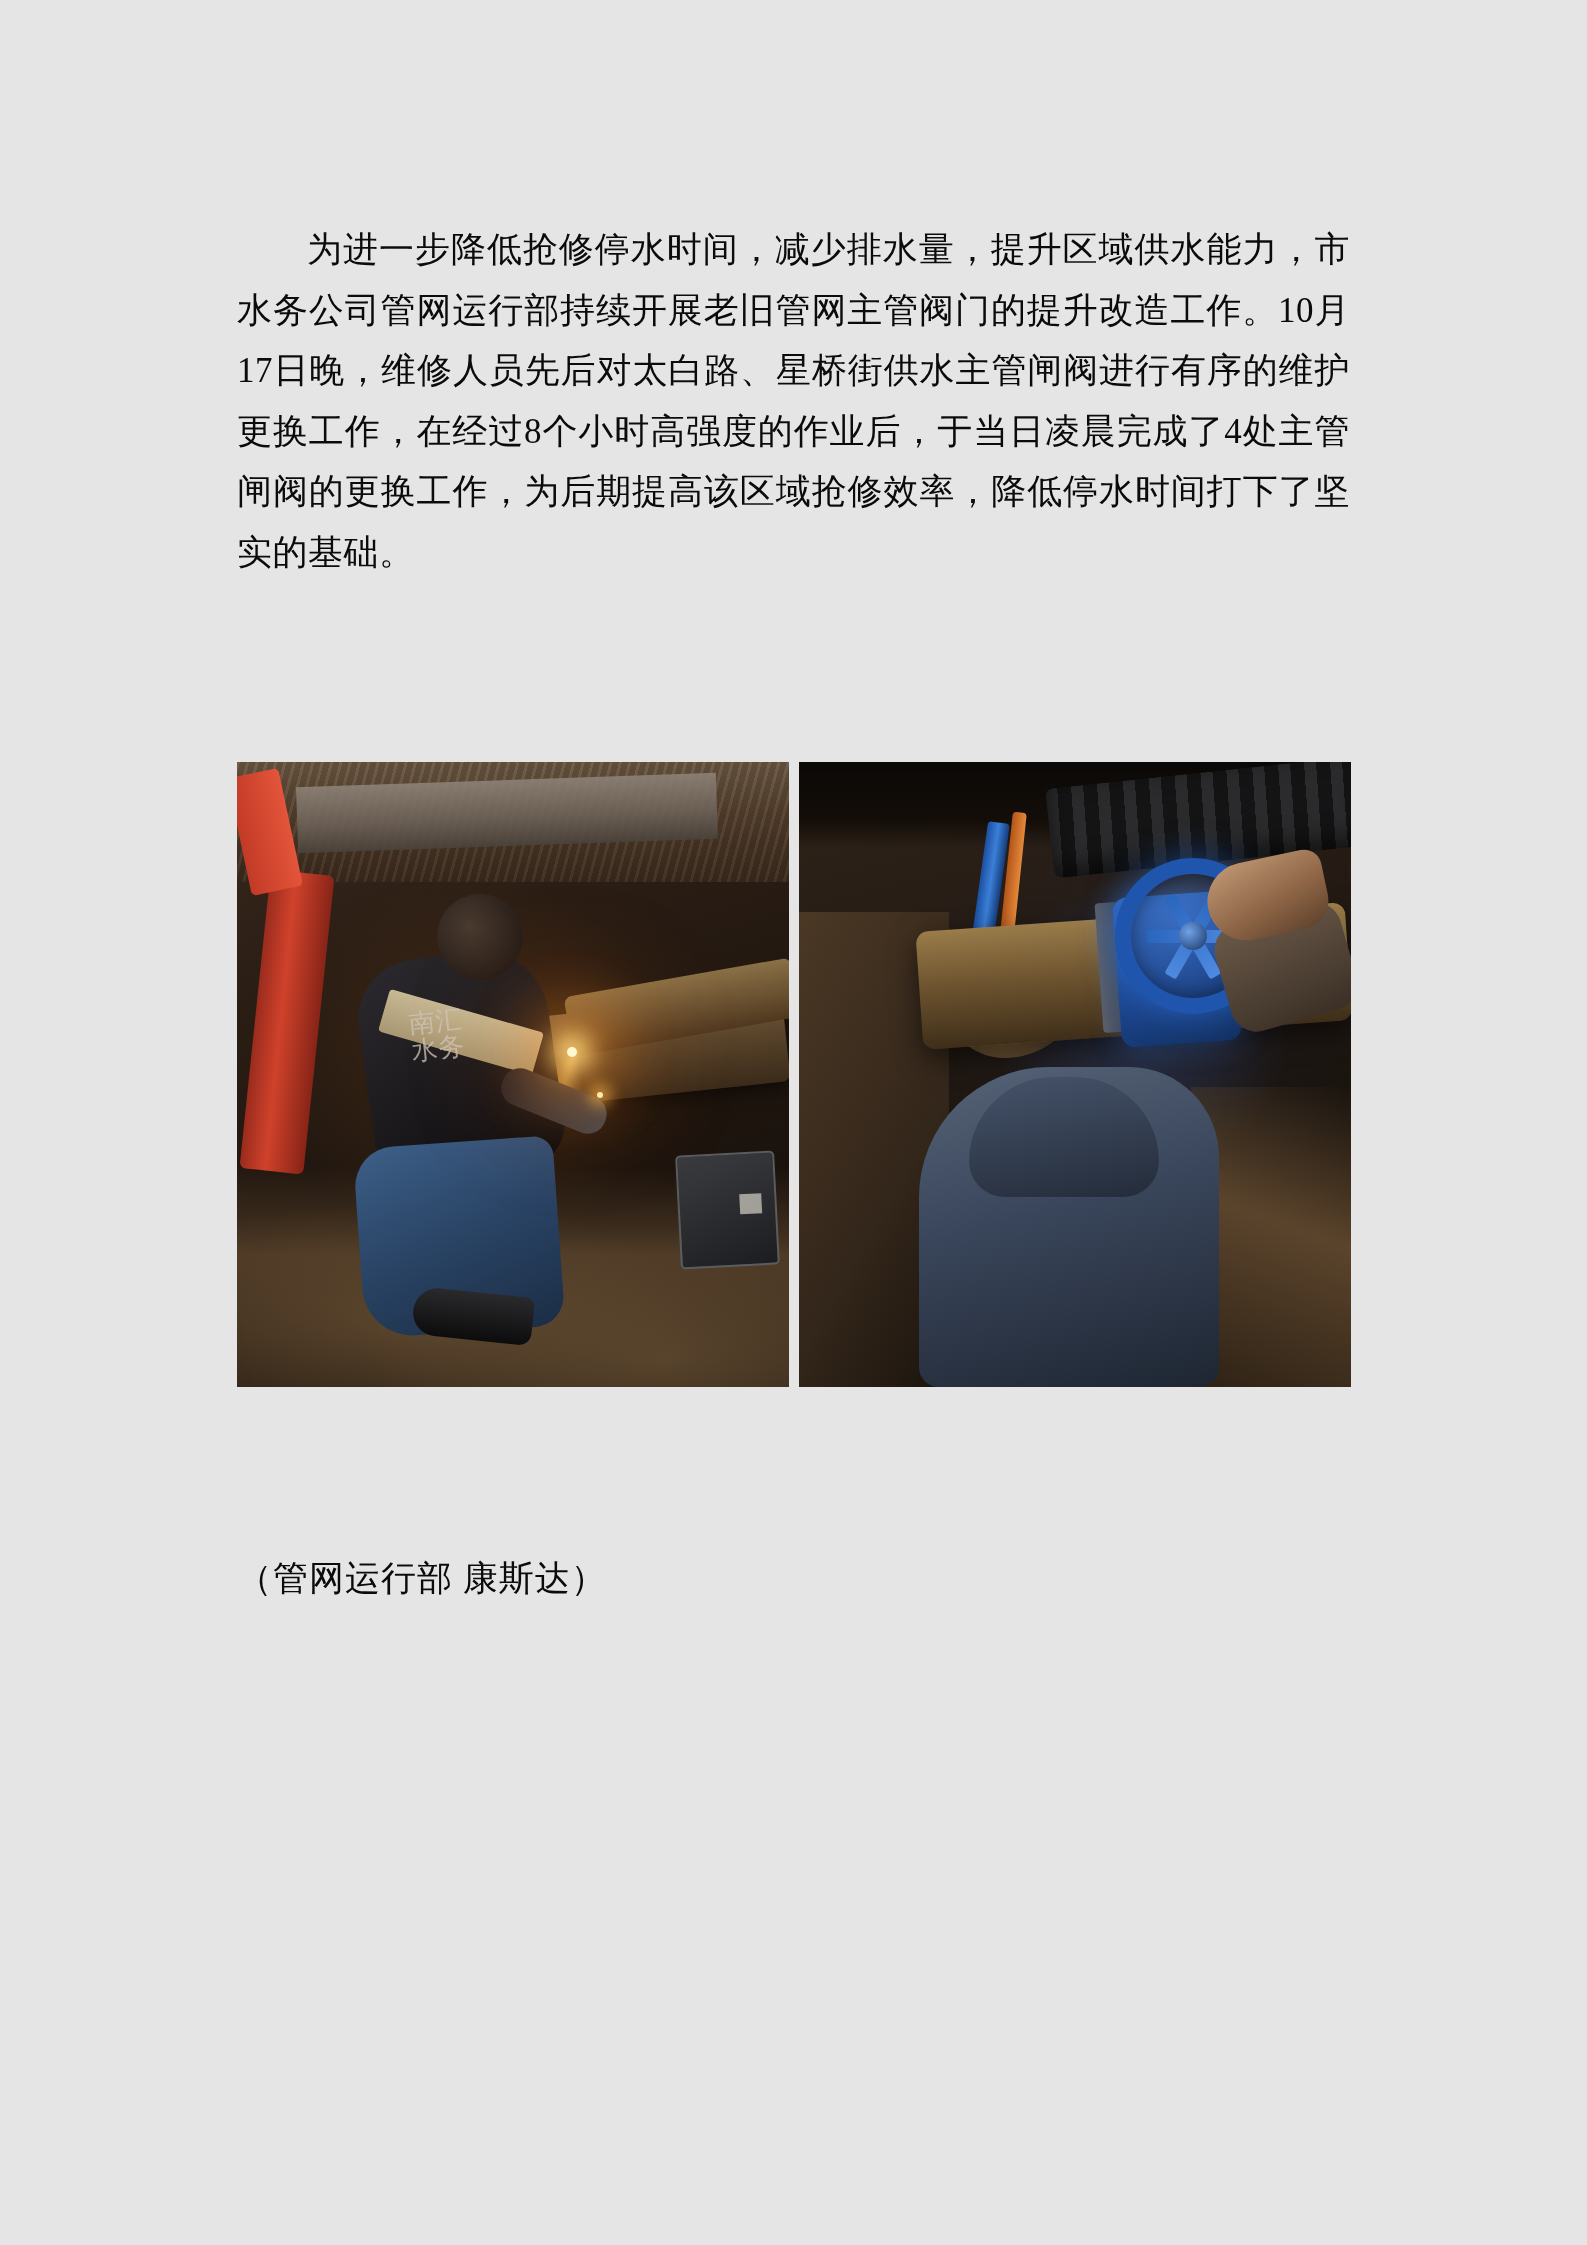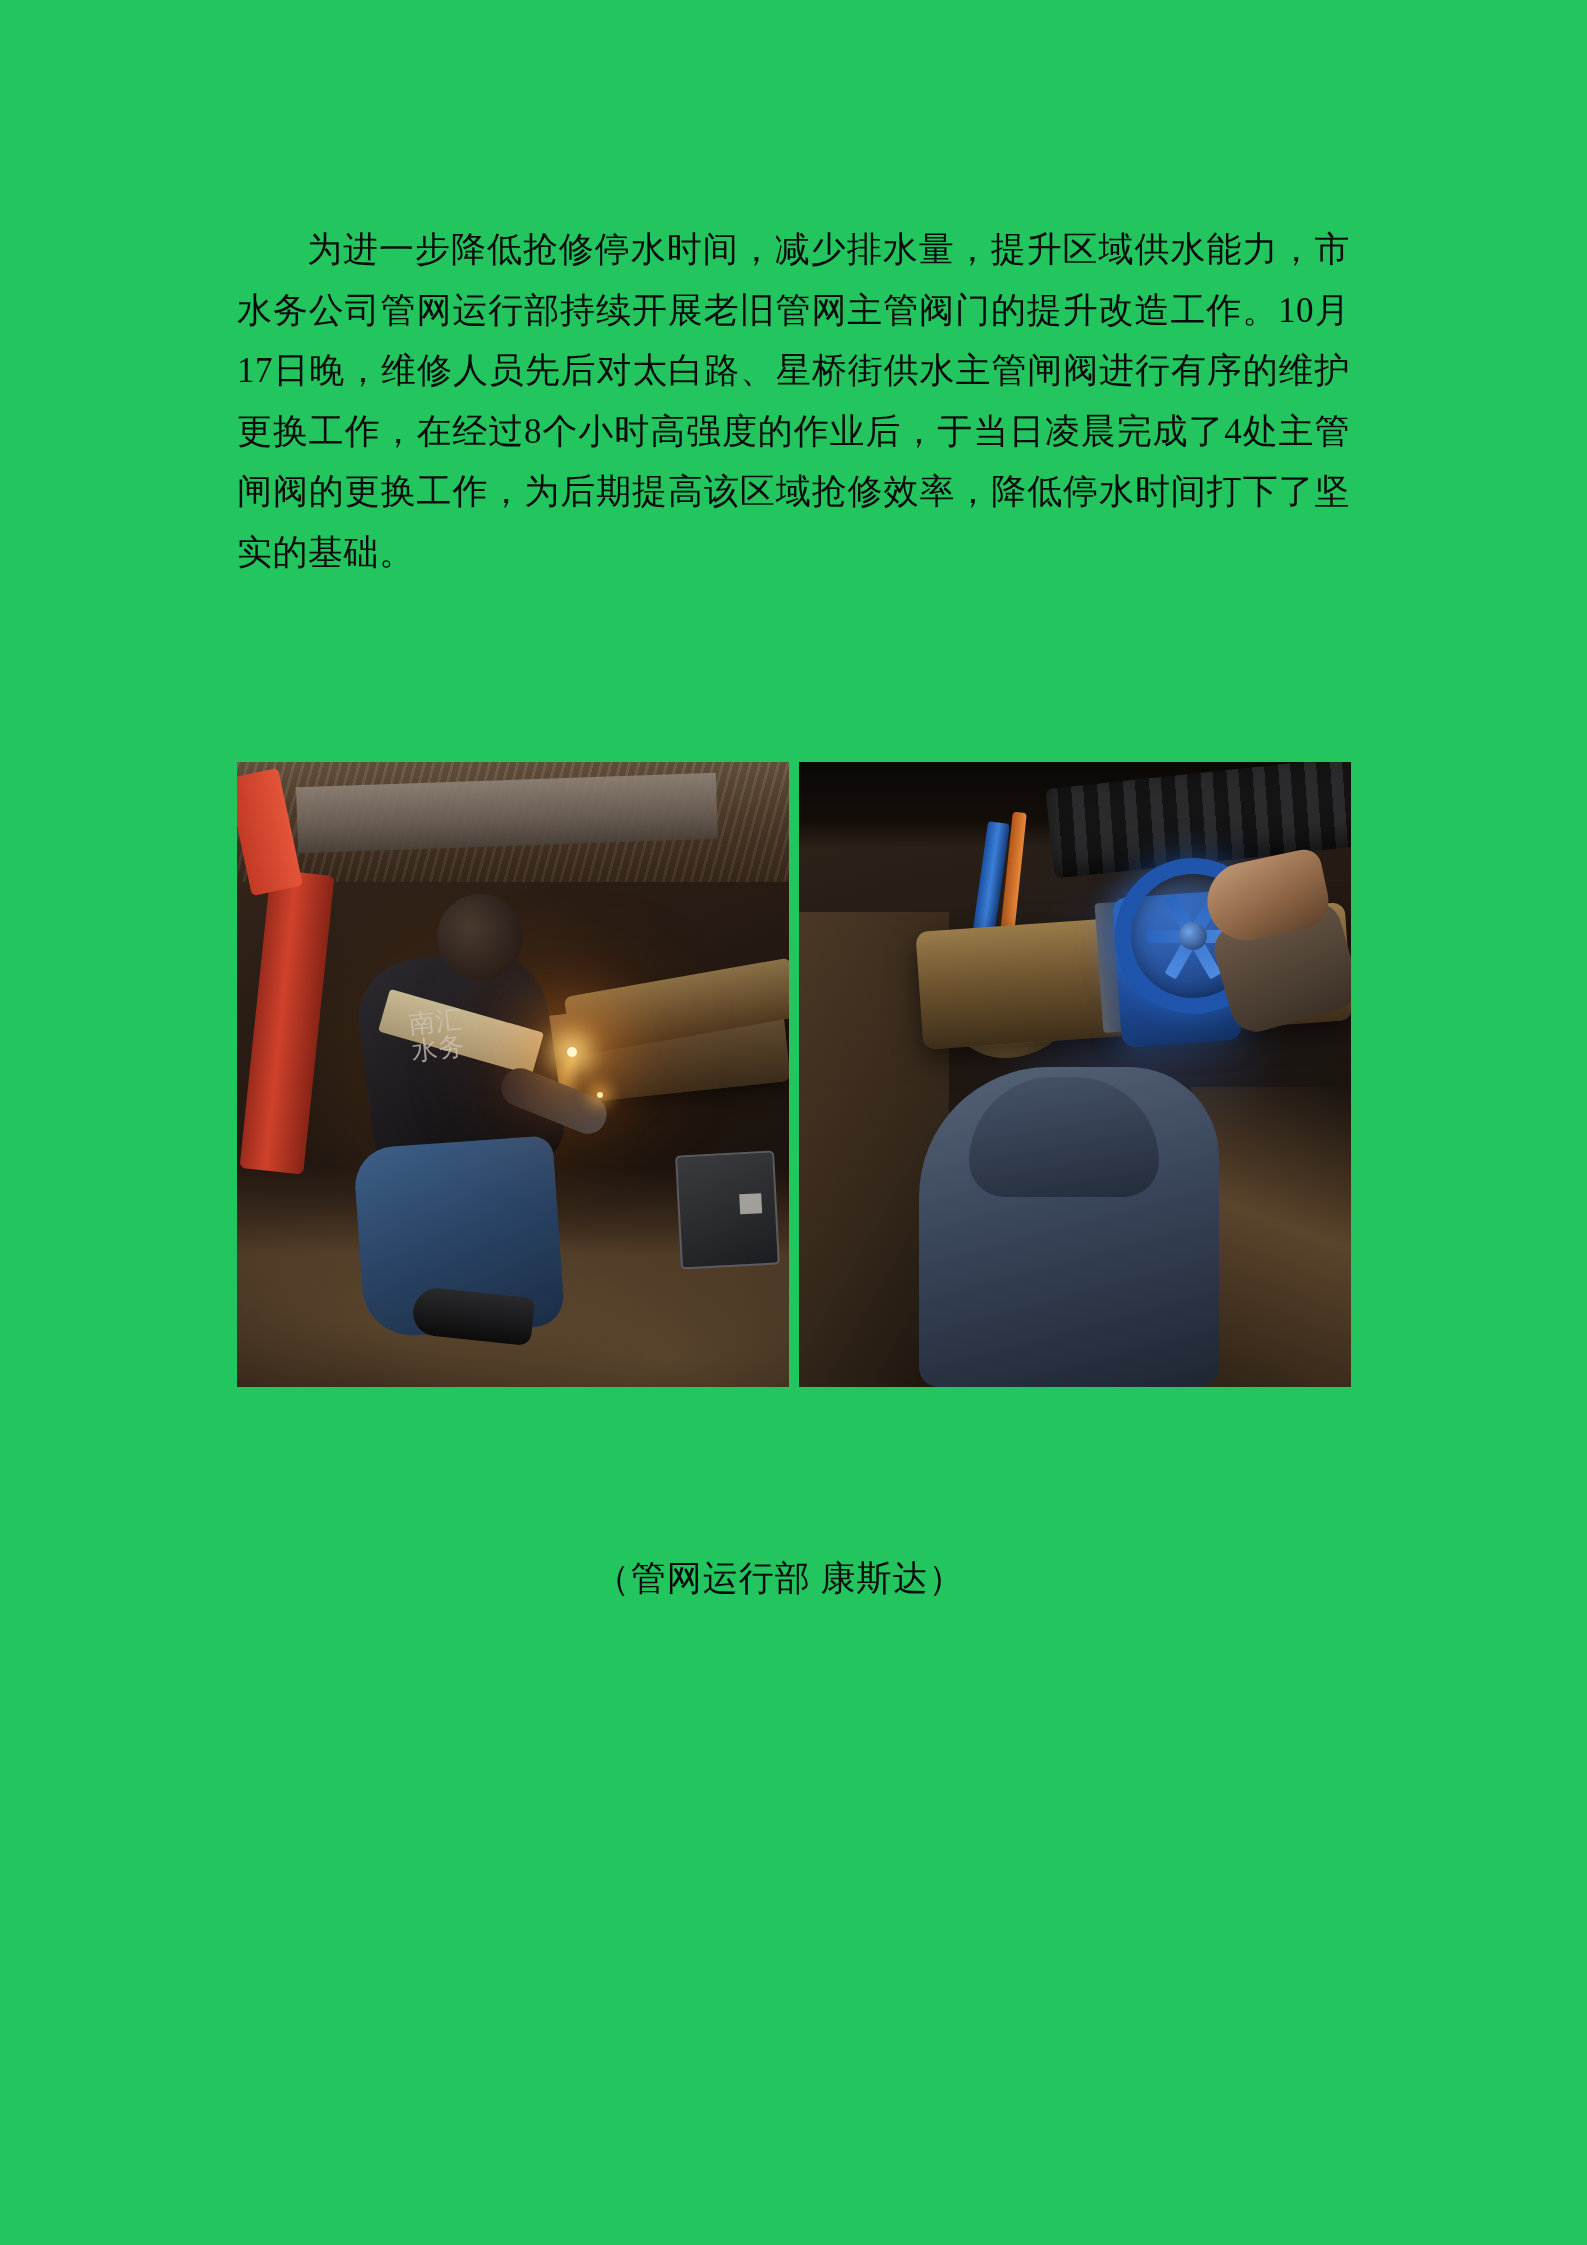--- a/index.html
+++ b/index.html
@@ -12,21 +12,21 @@
     height: 2245px;
     position: relative;
     font-family: "Liberation Serif", serif;
     color: #000000;
   }
   .page {
     position: absolute;
     left: 0; top: 0;
     width: 1587px;
     height: 2245px;
-    background: #22c55e;
+    background: #e5e5e5;
     overflow: hidden;
   }
   .body-text {
     position: absolute;
     left: 237px;
     top: 185px;
     width: 1113px;
     font-size: 35px;
     line-height: 1.73;
     text-align: justify;
@@ -343,24 +343,23 @@
   }
   .p2-rock {
     position: absolute;
     left: 150px; top: 185px; width: 130px; height: 110px;
     background: radial-gradient(circle at 40% 35%, #b99b6c, #6b5434 60%, #3a2c1b 100%);
     border-radius: 50% 40% 55% 45%;
     transform: rotate(-8deg);
   }
   .caption {
     position: absolute;
-    left: 222px;
+    left: 237px;
     top: 1555px;
     width: 1115px;
-    text-align: center;
     font-size: 35px;
     letter-spacing: 1px;
     color: #0b0b0b;
   }
 </style>
 </head>
 <body>
 
 <div class="page">
 

